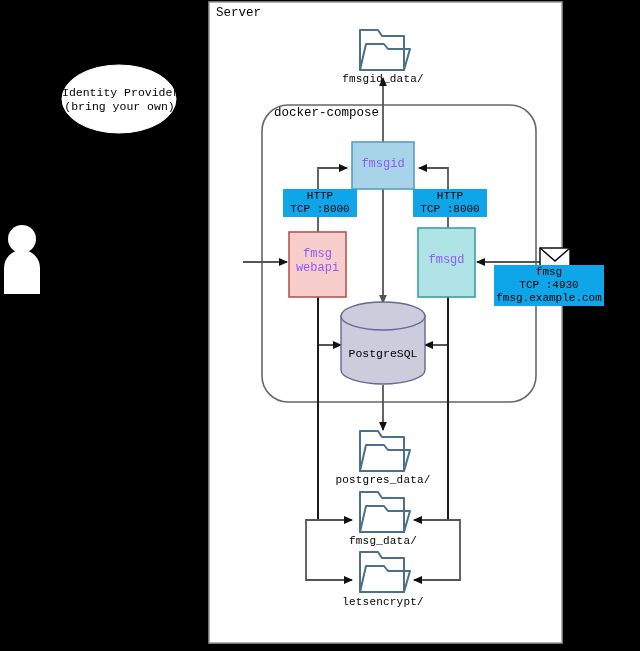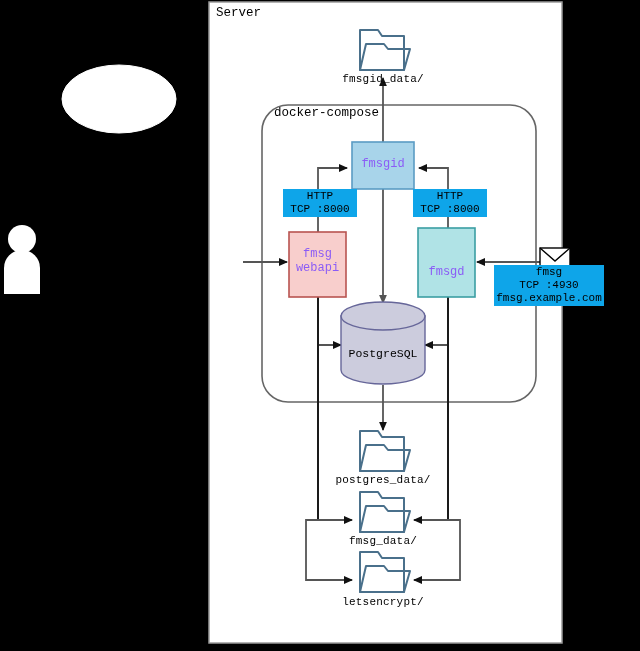--- a/index.html
+++ b/index.html
@@ -100,26 +100,27 @@
   <g>
     <rect x="540" y="248" width="30" height="21" fill="#fff" stroke="#000" stroke-width="1.4"></rect>
     <path d="M540,248 L555,261 L570,248" fill="none" stroke="#000" stroke-width="1.4"></path>
   </g>
 </svg>
 
 <div class="lbl ttl" style="left:216px;top:6px;text-align:left;">Server</div>
 
 <div class="lbl ttl" style="left:274px;top:106px;text-align:left;">docker-compose</div>
 
+<div class="lbl cloudtxt" style="left:62px;top:86px;width:115px;"><span>Identity Provider</span><br><span>(bring your own)</span></div>
 
 <div class="lbl boxtxt" style="left:352px;top:157px;width:62px;">fmsgid</div>
 
 <div class="lbl boxtxt" style="left:289px;top:247px;width:57px;">fmsg<br>webapi</div>
 
-<div class="lbl boxtxt" style="left:418px;top:265px;width:57px;">fmsgd</div>
+<div class="lbl boxtxt" style="left:418px;top:253px;width:57px;">fmsgd</div>
 
 <div class="lbl" style="left:341px;top:347px;width:84px;font-size:11.5px;">PostgreSQL</div>
 
 <div class="lbl mono" style="left:333px;top:73px;width:100px;">fmsgid_data/</div>
 <div class="lbl mono" style="left:333px;top:474px;width:100px;">postgres_data/</div>
 <div class="lbl mono" style="left:333px;top:535px;width:100px;">fmsg_data/</div>
 <div class="lbl mono" style="left:333px;top:596px;width:100px;">letsencrypt/</div>
 
 
 <div class="lbl netlbl" style="left:494px;top:265px;width:106px;"><span>fmsg</span><br><span>TCP :4930</span><br><span>fmsg.example.com</span></div>

